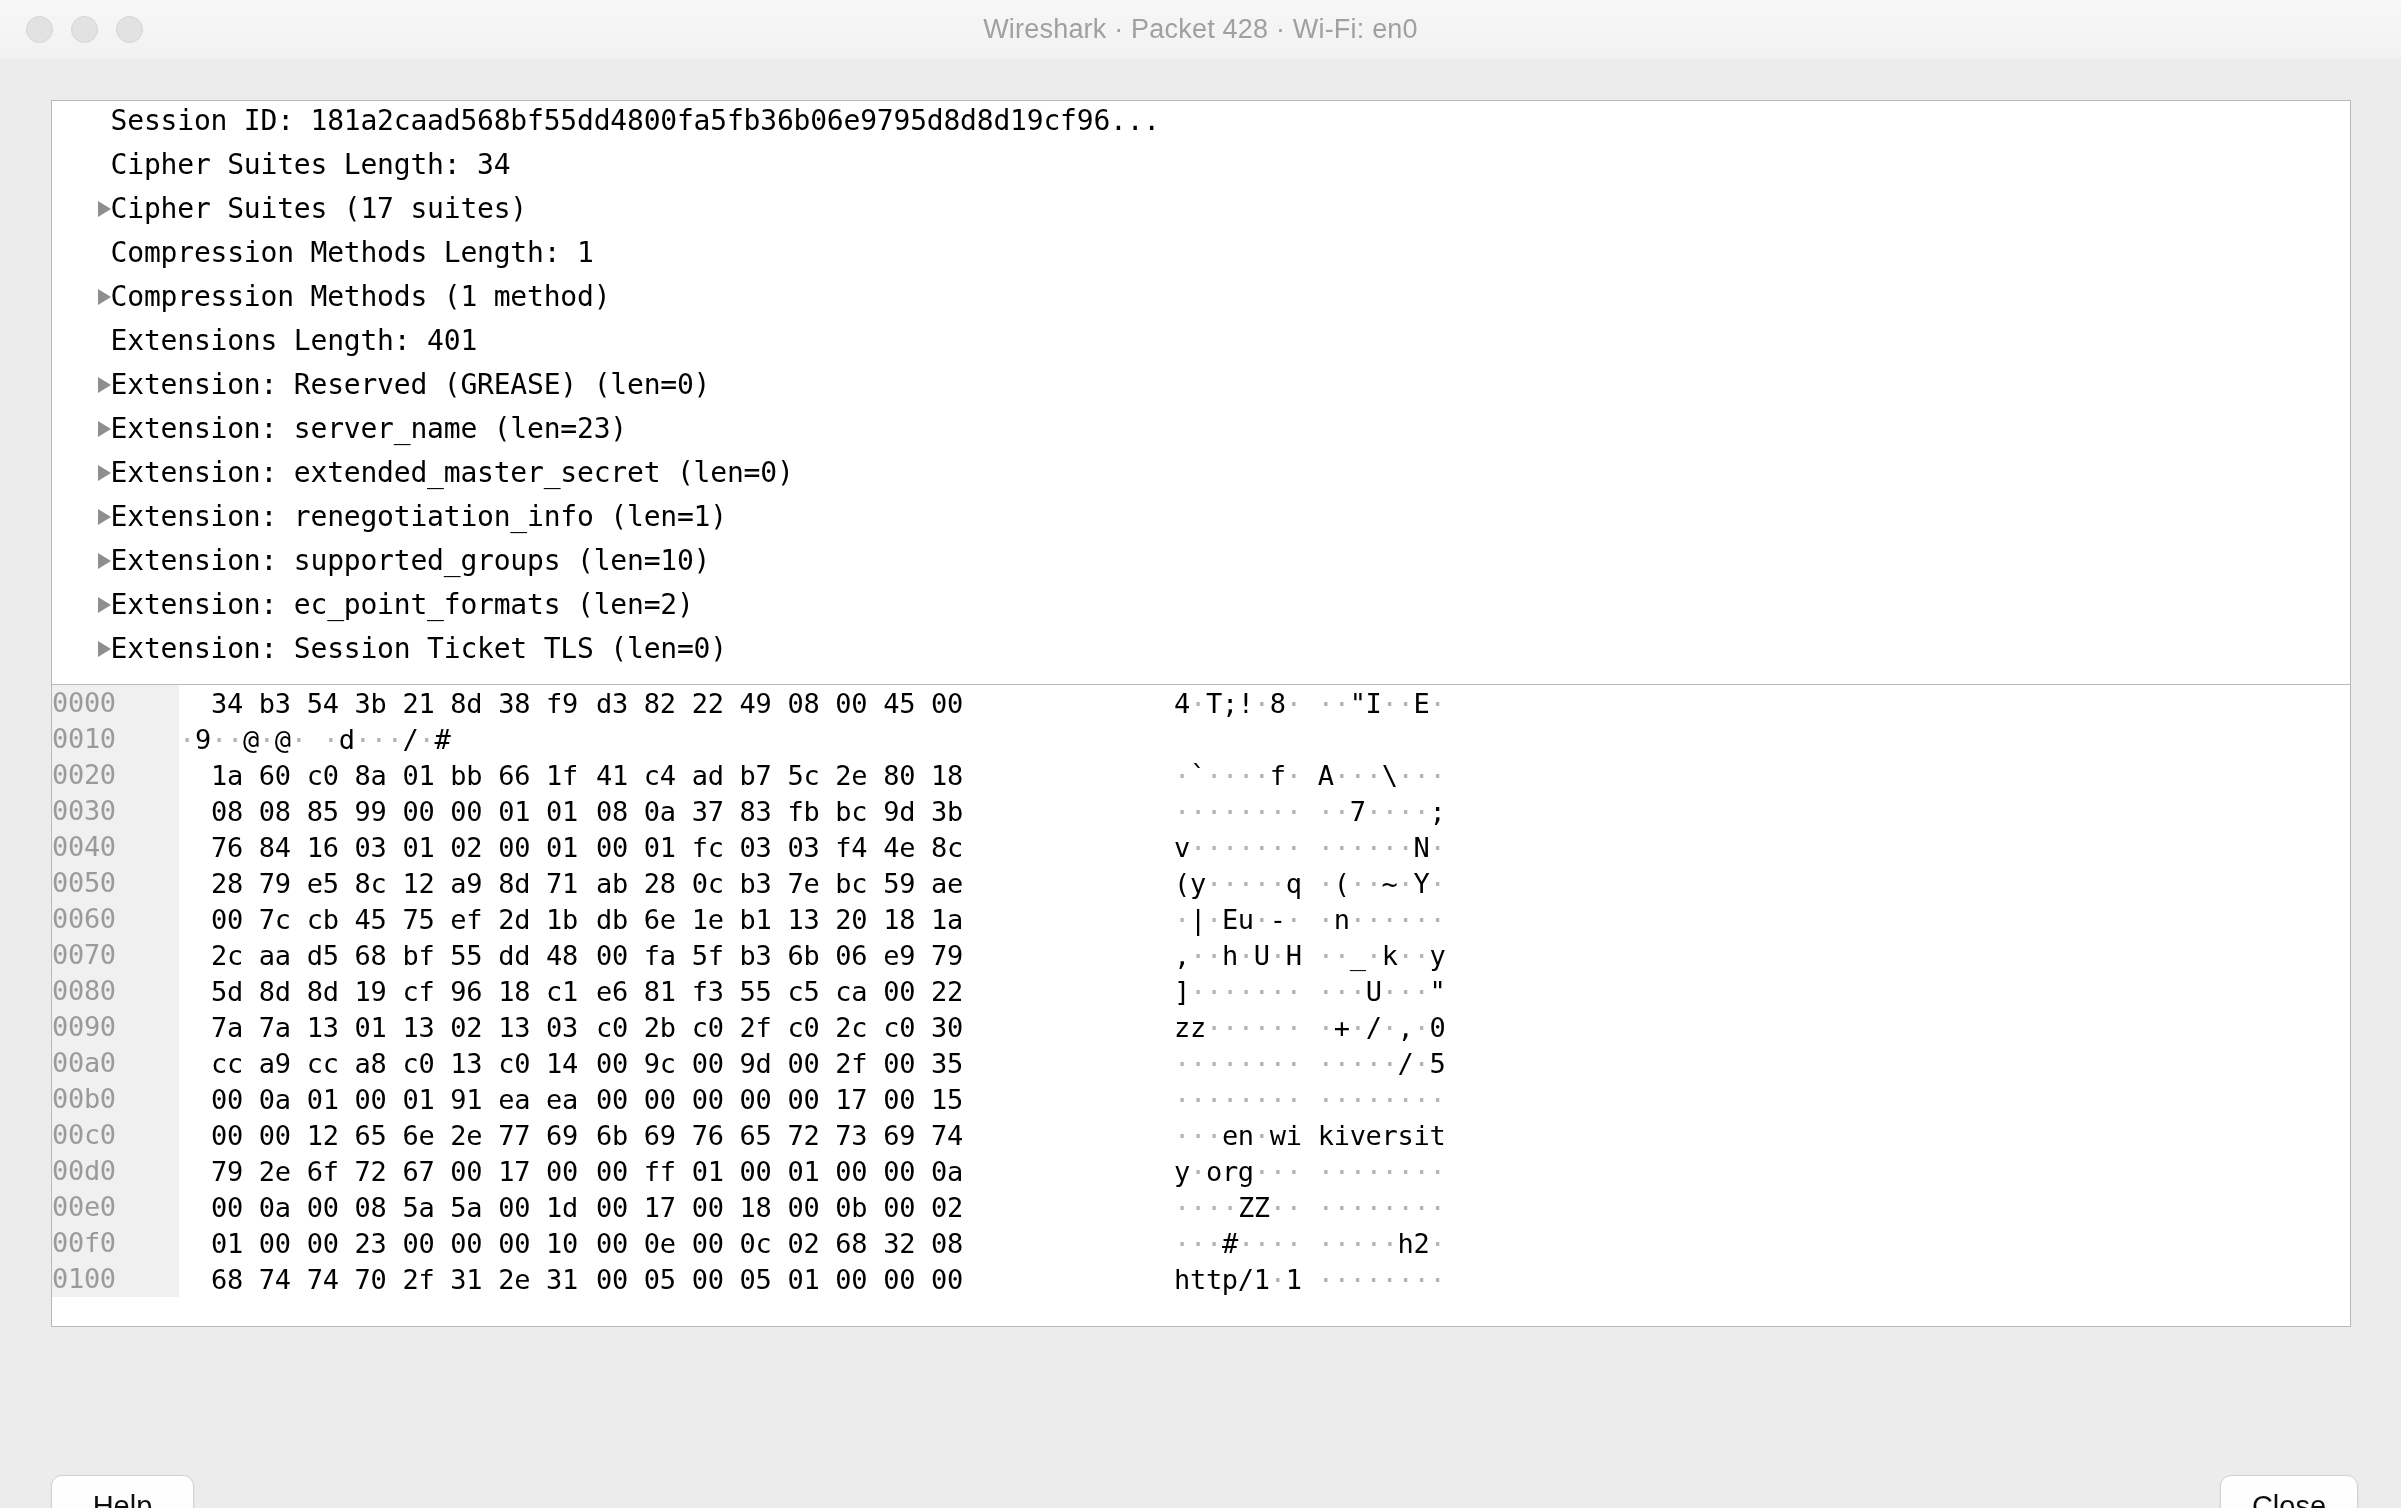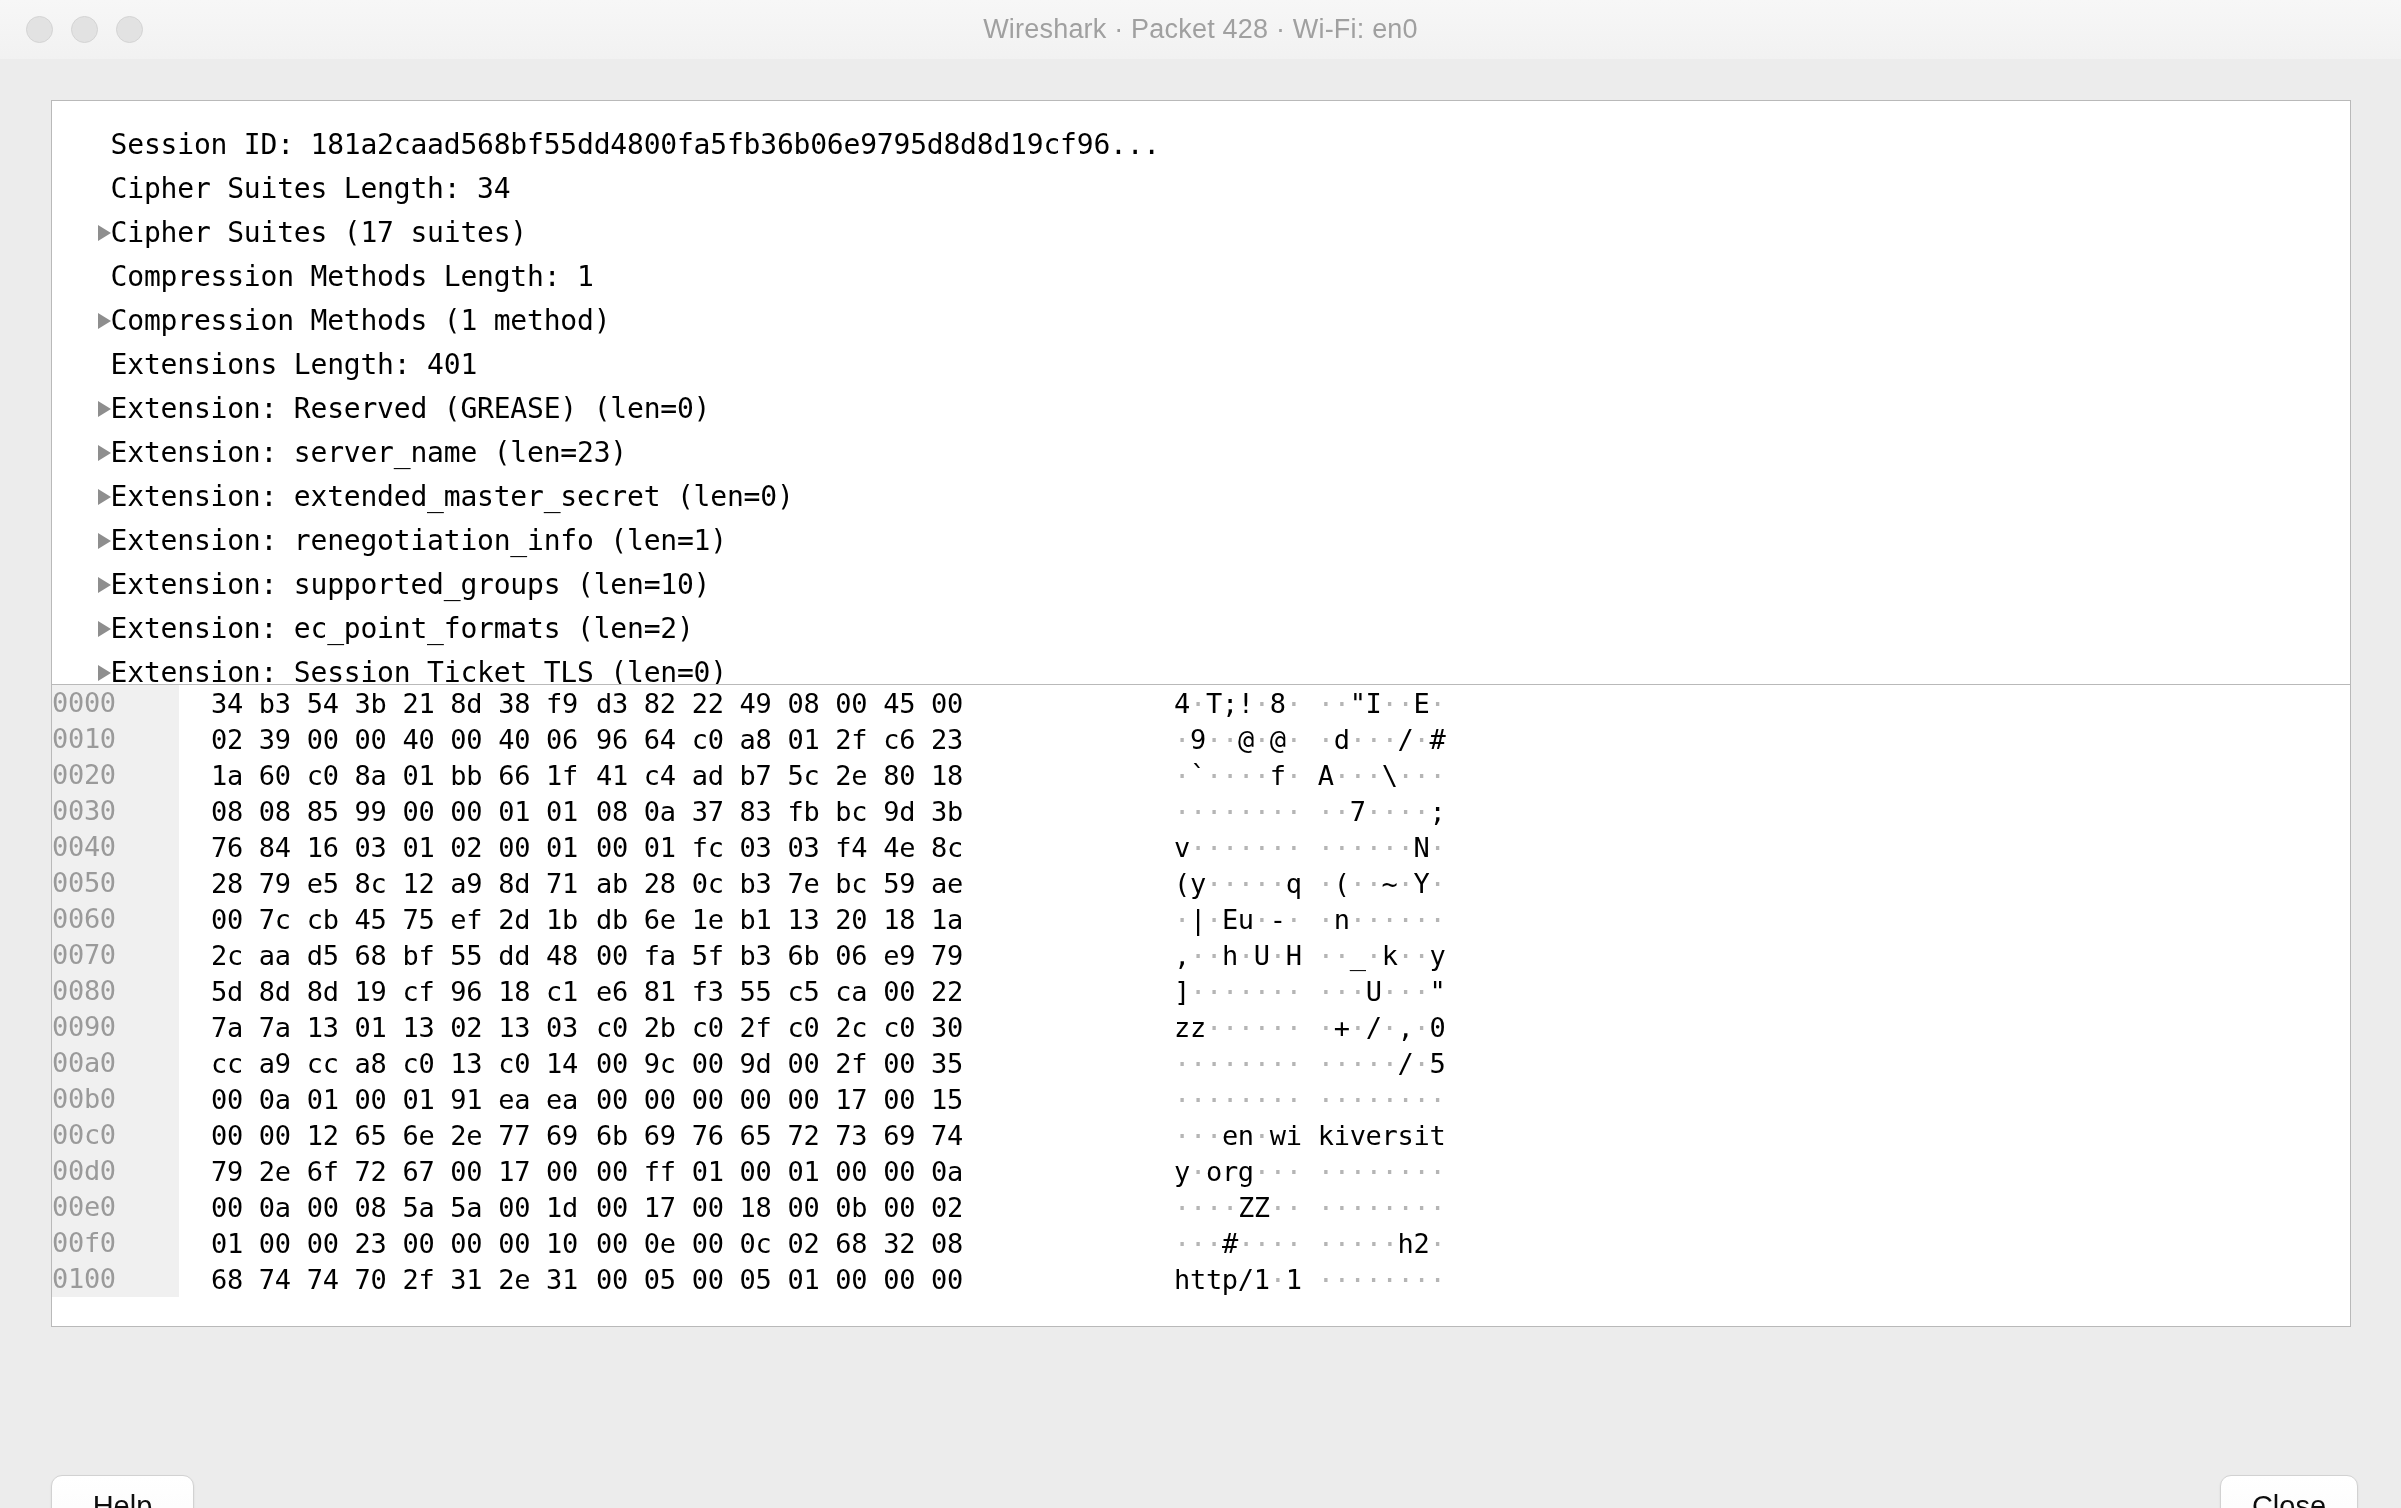--- a/index.html
+++ b/index.html
@@ -61,21 +61,20 @@
     width: 2300px;
     height: 600px;
     background: #ffffff;
     border: 1.8px solid #b9b9b9;
     overflow: hidden;
   }
   .tree-inner {
     position: absolute;
     left: 0; top: -2.4px;
     width: 100%;
-    margin-top: 24px;
   }
   .tree-row {
     height: 44px;
     display: flex;
     align-items: center;
     white-space: nowrap;
   }
   .twisty-cell {
     width: 55px;
     min-width: 55px;
@@ -256,21 +255,20 @@
 
   <div class="hex-pane">
     <div class="hex-rows" id="hex-rows">
         <div class="hex-row">
           <div class="hex-offset">0000</div>
           <div class="hex-bytes">34 b3 54 3b 21 8d 38 f9<span class="byte-gap"></span>d3 82 22 49 08 00 45 00</div>
           <div class="hex-ascii">4<span class="dot">·</span>T;!<span class="dot">·</span>8<span class="dot">·</span><span class="ascii-gap"></span><span class="dot">·</span><span class="dot">·</span>"I<span class="dot">·</span><span class="dot">·</span>E<span class="dot">·</span></div>
         </div>
         <div class="hex-row">
           <div class="hex-offset">0010</div>
-          <div class="hex-bytes">02 39 00 00 40 00 40 06<span class="byte-gap"></span>96 64 c0 a8 01 2f c6 23</div>
           <div class="hex-ascii"><span class="dot">·</span>9<span class="dot">·</span><span class="dot">·</span>@<span class="dot">·</span>@<span class="dot">·</span><span class="ascii-gap"></span><span class="dot">·</span>d<span class="dot">·</span><span class="dot">·</span><span class="dot">·</span>/<span class="dot">·</span>#</div>
         </div>
         <div class="hex-row">
           <div class="hex-offset">0020</div>
           <div class="hex-bytes">1a 60 c0 8a 01 bb 66 1f<span class="byte-gap"></span>41 c4 ad b7 5c 2e 80 18</div>
           <div class="hex-ascii"><span class="dot">·</span>`<span class="dot">·</span><span class="dot">·</span><span class="dot">·</span><span class="dot">·</span>f<span class="dot">·</span><span class="ascii-gap"></span>A<span class="dot">·</span><span class="dot">·</span><span class="dot">·</span>\<span class="dot">·</span><span class="dot">·</span><span class="dot">·</span></div>
         </div>
         <div class="hex-row">
           <div class="hex-offset">0030</div>
           <div class="hex-bytes">08 08 85 99 00 00 01 01<span class="byte-gap"></span>08 0a 37 83 fb bc 9d 3b</div>

